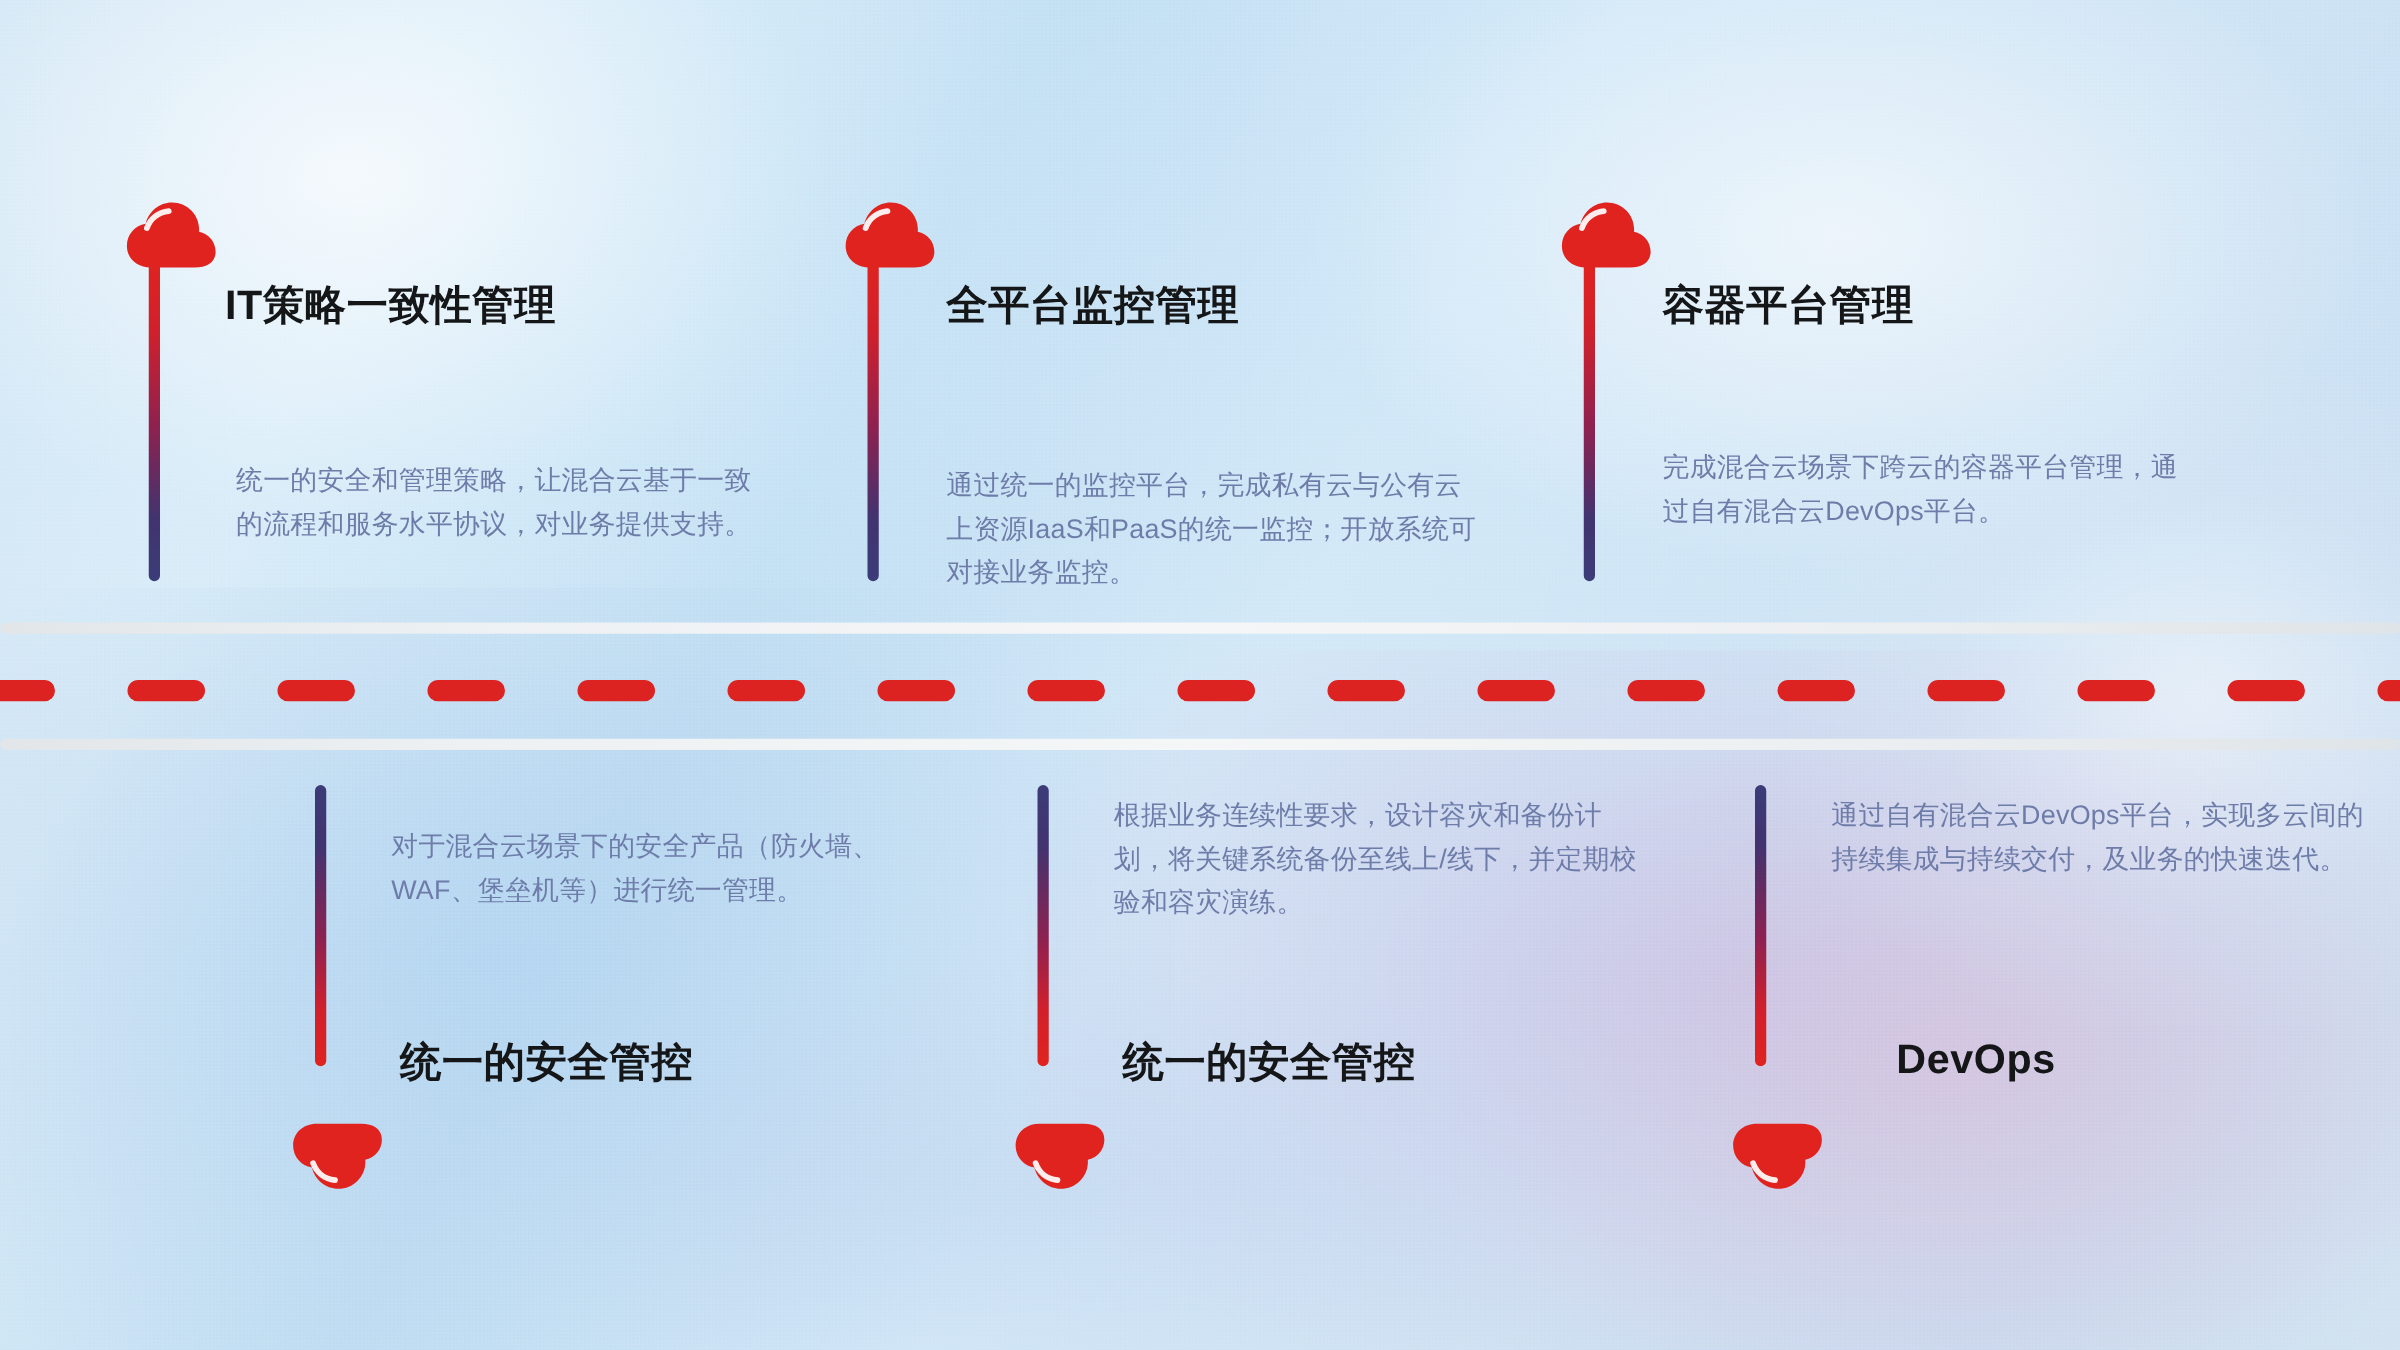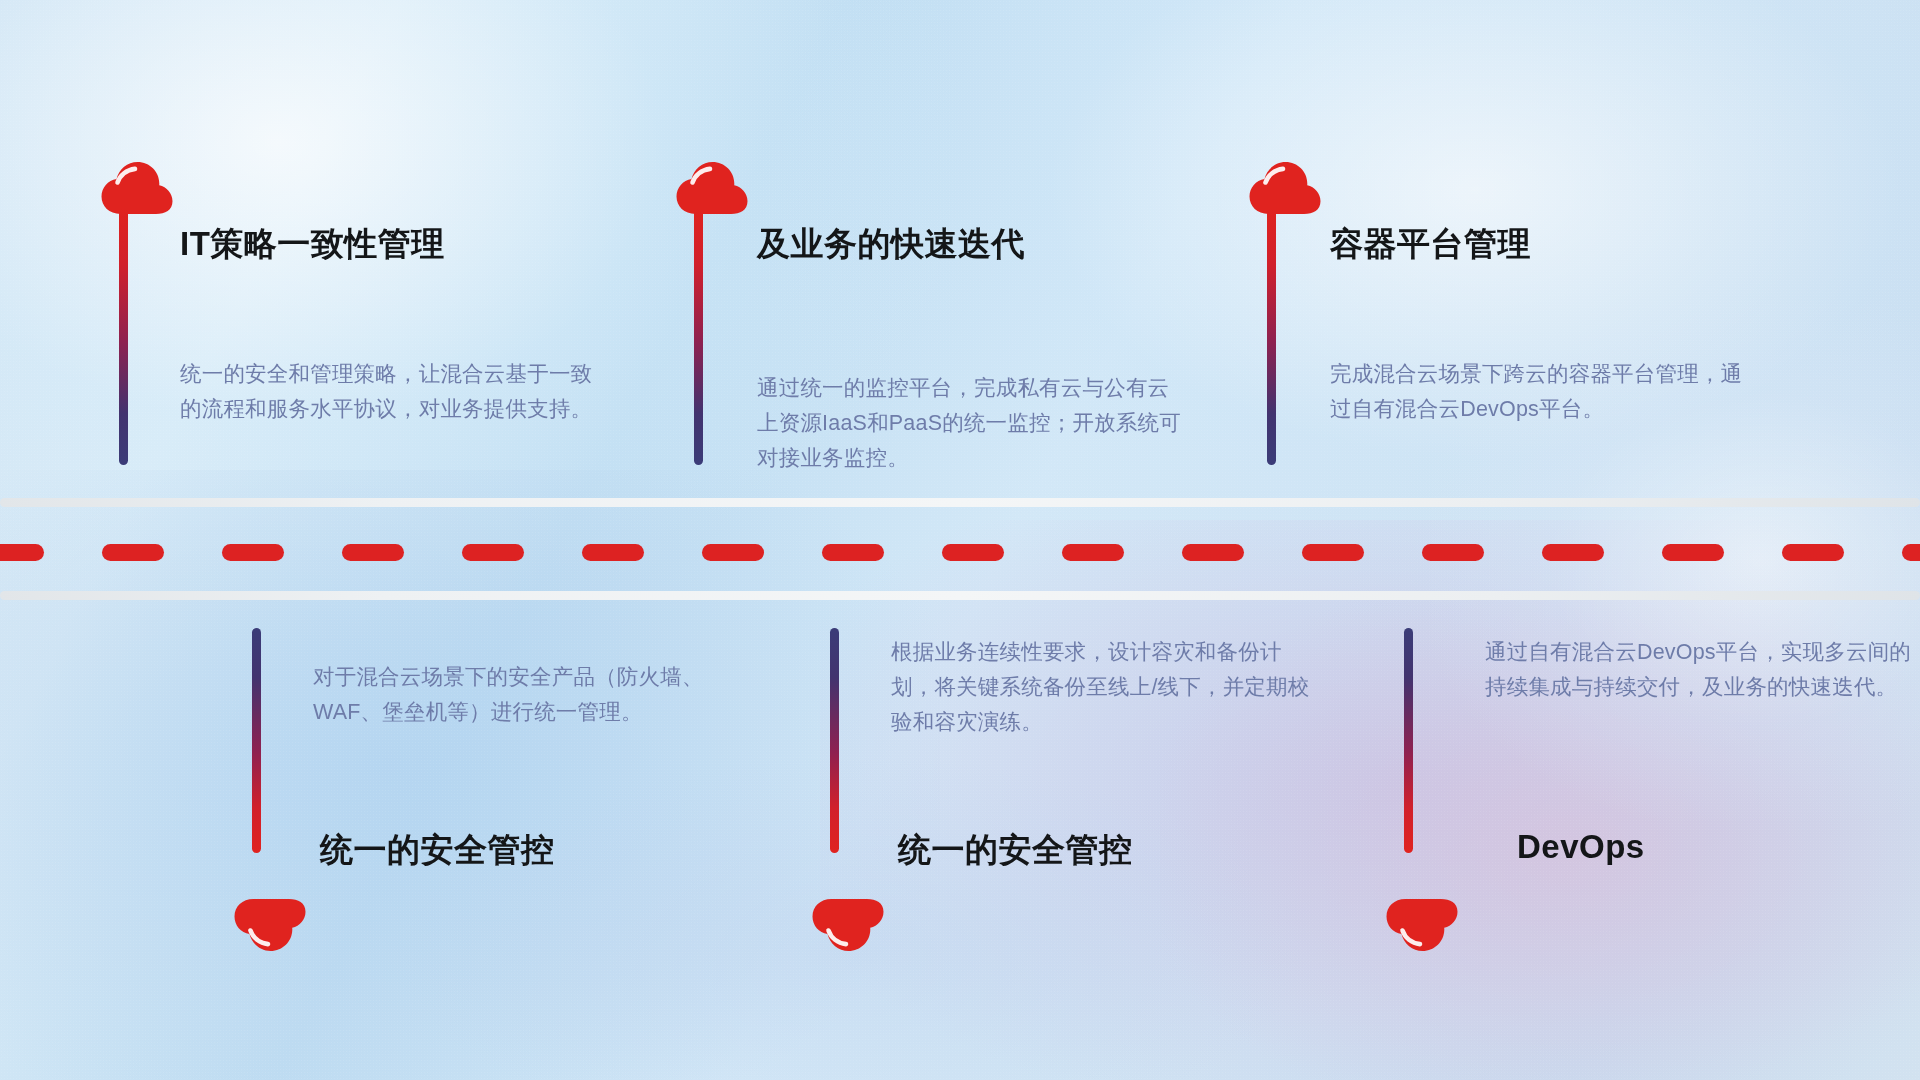--- a/index.html
+++ b/index.html
@@ -80,32 +80,32 @@
 
   <div class="item">
     <div class="cloud" style="left:100px;top:160px;">
       <svg width="74" height="56" viewBox="0 0 74 56">
         <path d="M20.5 54C9.2 54 1.5 46.4 1.5 36.6c0-9 6.4-16.3 15-17.6C18.9 9.3 27.4 2 37.6 2c12 0 21.7 9.6 21.7 21.5 0 .6 0 1.2-.1 1.8 7.6 1.6 13.3 8.1 13.3 16 0 8.9-7.3 12.7-16.5 12.7H20.5z" fill="#e0231f"></path>
         <path d="M17.5 22.5c2.6-7.4 9.1-12.6 17.5-13.6" stroke="#ffffff" stroke-width="4.6" stroke-linecap="round" fill="none" opacity=".92"></path>
       </svg>
     </div>
     <div class="bar up" style="left:119px;top:208px;height:257px;"></div>
     <div class="heading" style="left:180px;top:222px;">IT策略一致性管理</div>
-    <div class="para" style="left:180px;top:357px;width:430px;">统一的安全和管理策略，让混合云基于一致的流程和服务水平协议，对业务提供支持。</div>
+    <div class="para" style="left:180px;top:367px;width:430px;text-align:center;">统一的安全和管理策略，让混合云基于一致的流程和服务水平协议，对业务提供支持。</div>
   </div>
 
   <div class="item">
     <div class="cloud" style="left:675px;top:160px;">
       <svg width="74" height="56" viewBox="0 0 74 56">
         <path d="M20.5 54C9.2 54 1.5 46.4 1.5 36.6c0-9 6.4-16.3 15-17.6C18.9 9.3 27.4 2 37.6 2c12 0 21.7 9.6 21.7 21.5 0 .6 0 1.2-.1 1.8 7.6 1.6 13.3 8.1 13.3 16 0 8.9-7.3 12.7-16.5 12.7H20.5z" fill="#e0231f"></path>
         <path d="M17.5 22.5c2.6-7.4 9.1-12.6 17.5-13.6" stroke="#ffffff" stroke-width="4.6" stroke-linecap="round" fill="none" opacity=".92"></path>
       </svg>
     </div>
     <div class="bar up" style="left:694px;top:208px;height:257px;"></div>
-    <div class="heading" style="left:757px;top:222px;">及业务的快速迭代</div>
+    <div class="heading" style="left:757px;top:222px;">全平台监控管理</div>
     <div class="para" style="left:757px;top:371px;width:430px;">通过统一的监控平台，完成私有云与公有云上资源IaaS和PaaS的统一监控；开放系统可对接业务监控。</div>
   </div>
 
   <div class="item">
     <div class="cloud" style="left:1248px;top:160px;">
       <svg width="74" height="56" viewBox="0 0 74 56">
         <path d="M20.5 54C9.2 54 1.5 46.4 1.5 36.6c0-9 6.4-16.3 15-17.6C18.9 9.3 27.4 2 37.6 2c12 0 21.7 9.6 21.7 21.5 0 .6 0 1.2-.1 1.8 7.6 1.6 13.3 8.1 13.3 16 0 8.9-7.3 12.7-16.5 12.7H20.5z" fill="#e0231f"></path>
         <path d="M17.5 22.5c2.6-7.4 9.1-12.6 17.5-13.6" stroke="#ffffff" stroke-width="4.6" stroke-linecap="round" fill="none" opacity=".92"></path>
       </svg>
     </div>
@@ -155,21 +155,21 @@
     <div class="cloud" style="left:811px;top:897px;">
       <svg width="74" height="56" viewBox="0 0 74 56" style="transform:scaleY(-1);">
         <path d="M20.5 54C9.2 54 1.5 46.4 1.5 36.6c0-9 6.4-16.3 15-17.6C18.9 9.3 27.4 2 37.6 2c12 0 21.7 9.6 21.7 21.5 0 .6 0 1.2-.1 1.8 7.6 1.6 13.3 8.1 13.3 16 0 8.9-7.3 12.7-16.5 12.7H20.5z" fill="#e0231f"></path>
         <path d="M17.5 22.5c2.6-7.4 9.1-12.6 17.5-13.6" stroke="#ffffff" stroke-width="4.6" stroke-linecap="round" fill="none" opacity=".92"></path>
       </svg>
     </div>
   </div>
 
   <div class="item">
     <div class="bar down" style="left:1404px;top:628px;height:225px;"></div>
-    <div class="para" style="left:1465px;top:635px;width:430px;margin-left:20px;">通过自有混合云DevOps平台，实现多云间的持续集成与持续交付，及业务的快速迭代。</div>
+    <div class="para" style="left:1465px;top:635px;width:430px;">通过自有混合云DevOps平台，实现多云间的持续集成与持续交付，及业务的快速迭代。</div>
     <div class="heading" style="left:1472px;top:828px;margin-left:45px;">DevOps</div>
     <div class="cloud" style="left:1385px;top:897px;">
       <svg width="74" height="56" viewBox="0 0 74 56" style="transform:scaleY(-1);">
         <path d="M20.5 54C9.2 54 1.5 46.4 1.5 36.6c0-9 6.4-16.3 15-17.6C18.9 9.3 27.4 2 37.6 2c12 0 21.7 9.6 21.7 21.5 0 .6 0 1.2-.1 1.8 7.6 1.6 13.3 8.1 13.3 16 0 8.9-7.3 12.7-16.5 12.7H20.5z" fill="#e0231f"></path>
         <path d="M17.5 22.5c2.6-7.4 9.1-12.6 17.5-13.6" stroke="#ffffff" stroke-width="4.6" stroke-linecap="round" fill="none" opacity=".92"></path>
       </svg>
     </div>
   </div>
 
 </div>

